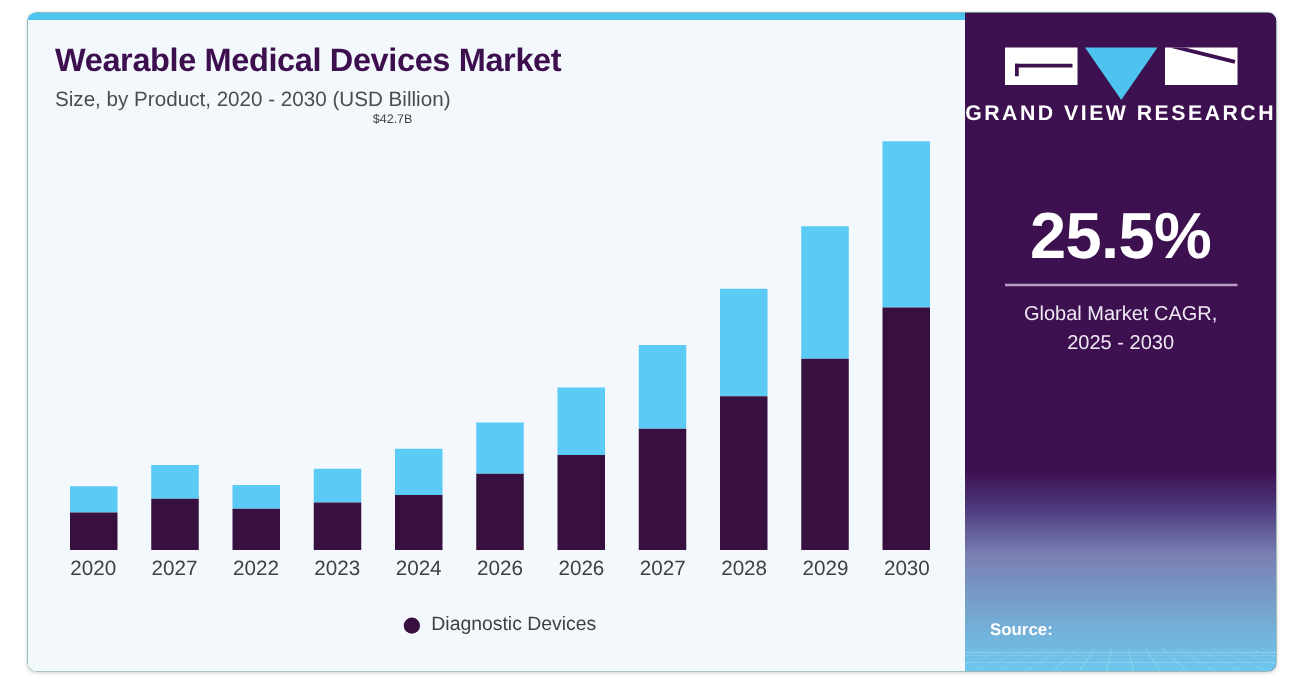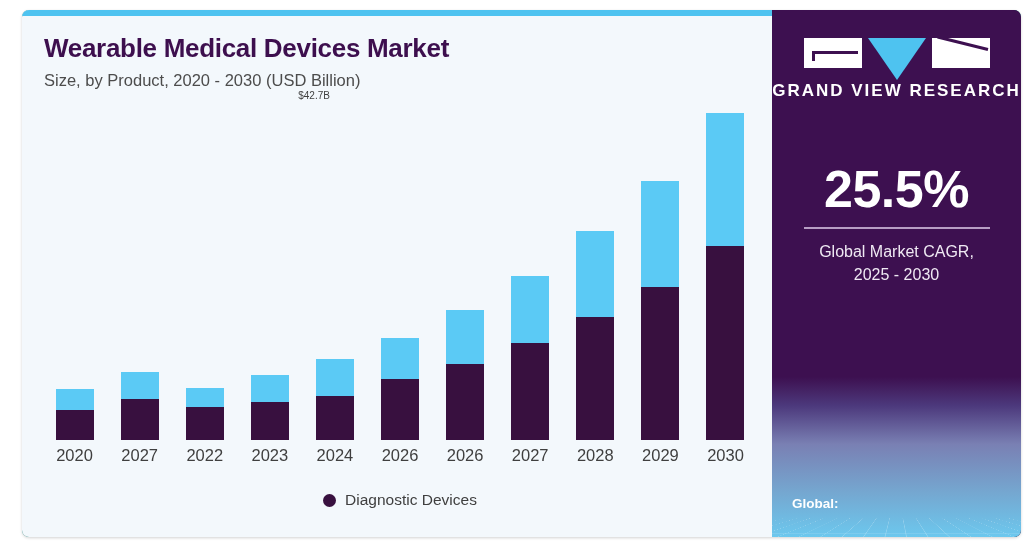--- a/index.html
+++ b/index.html
@@ -355,18 +355,18 @@
           <div>Global Market CAGR,</div>
           <div>2025 - 2030</div>
         </div>
       </div>
 
       <div class="ground">
         <div class="ground-grid"></div>
       </div>
 
       <div class="source">
-        <div class="source-label">Global:</div>
+        <div class="source-label">Source:</div>
       </div>
 
     </div>
   </div>
 </div>
 
 </body></html>

